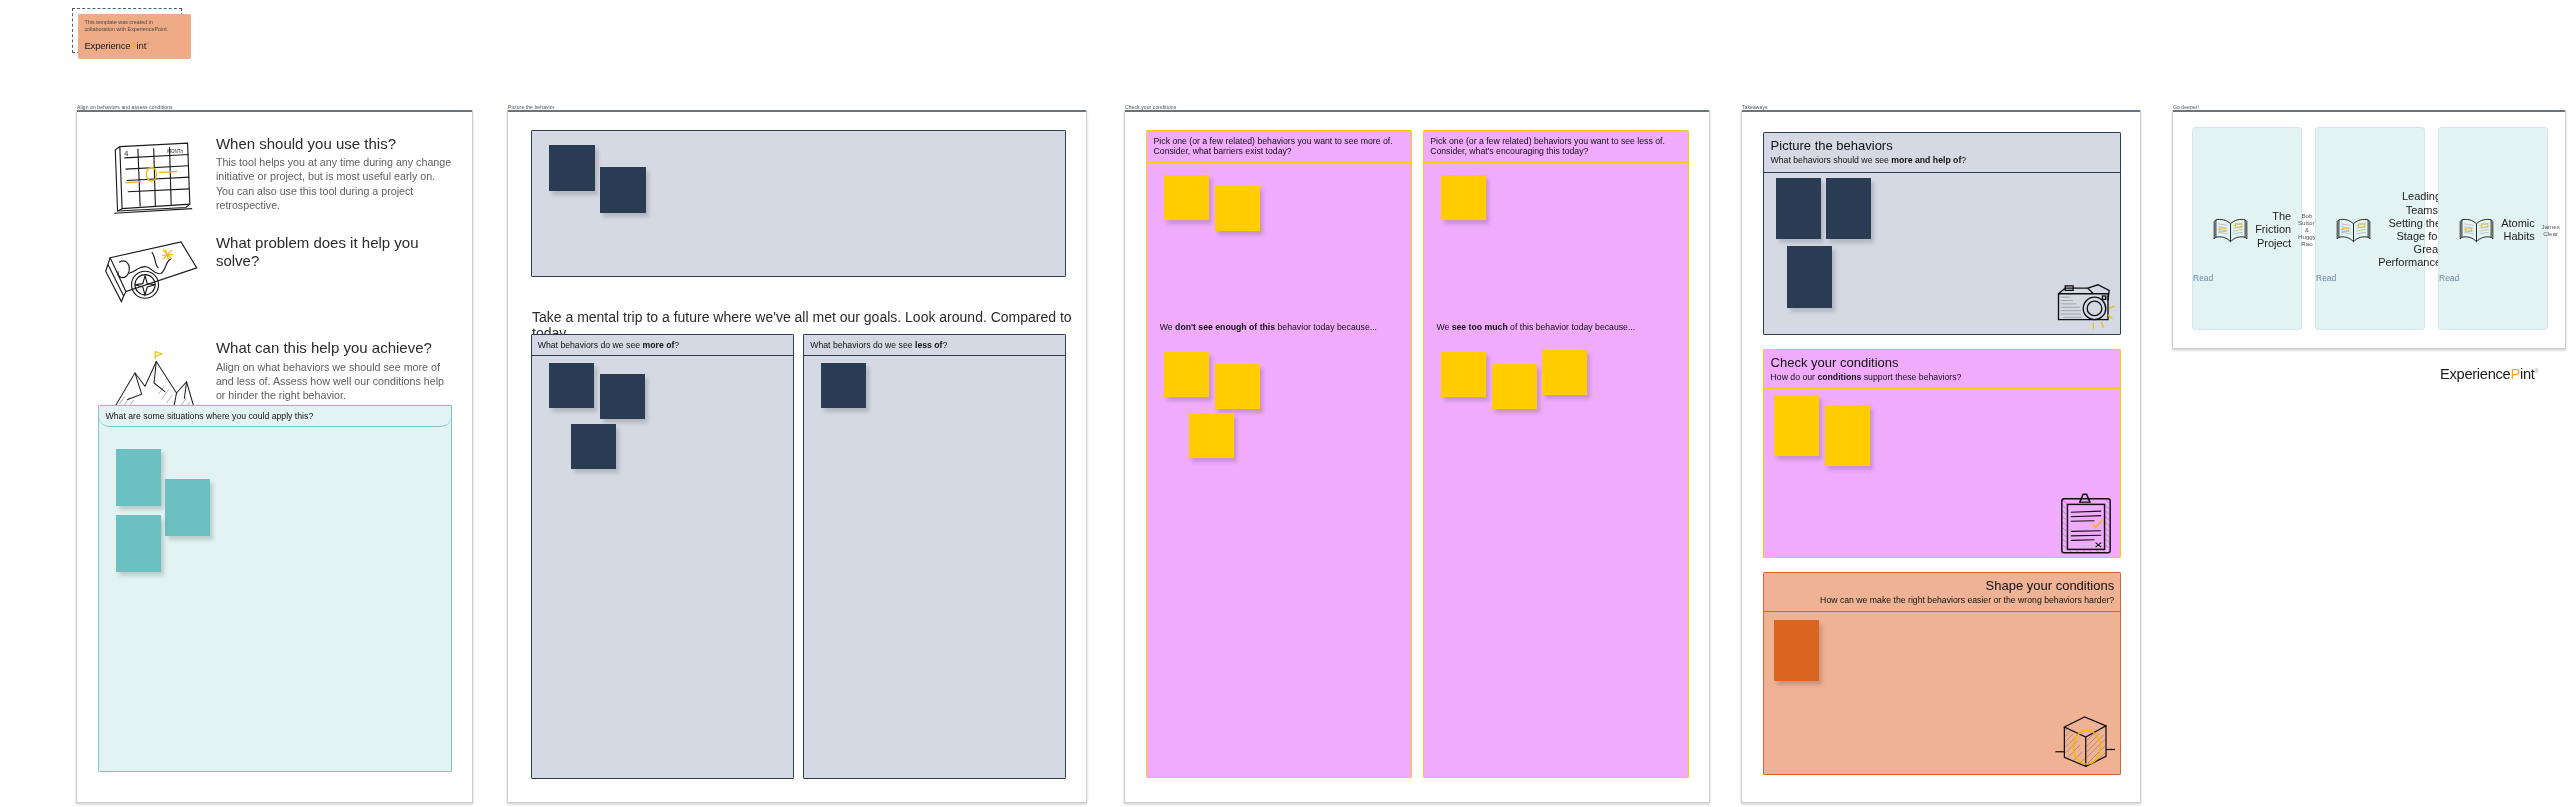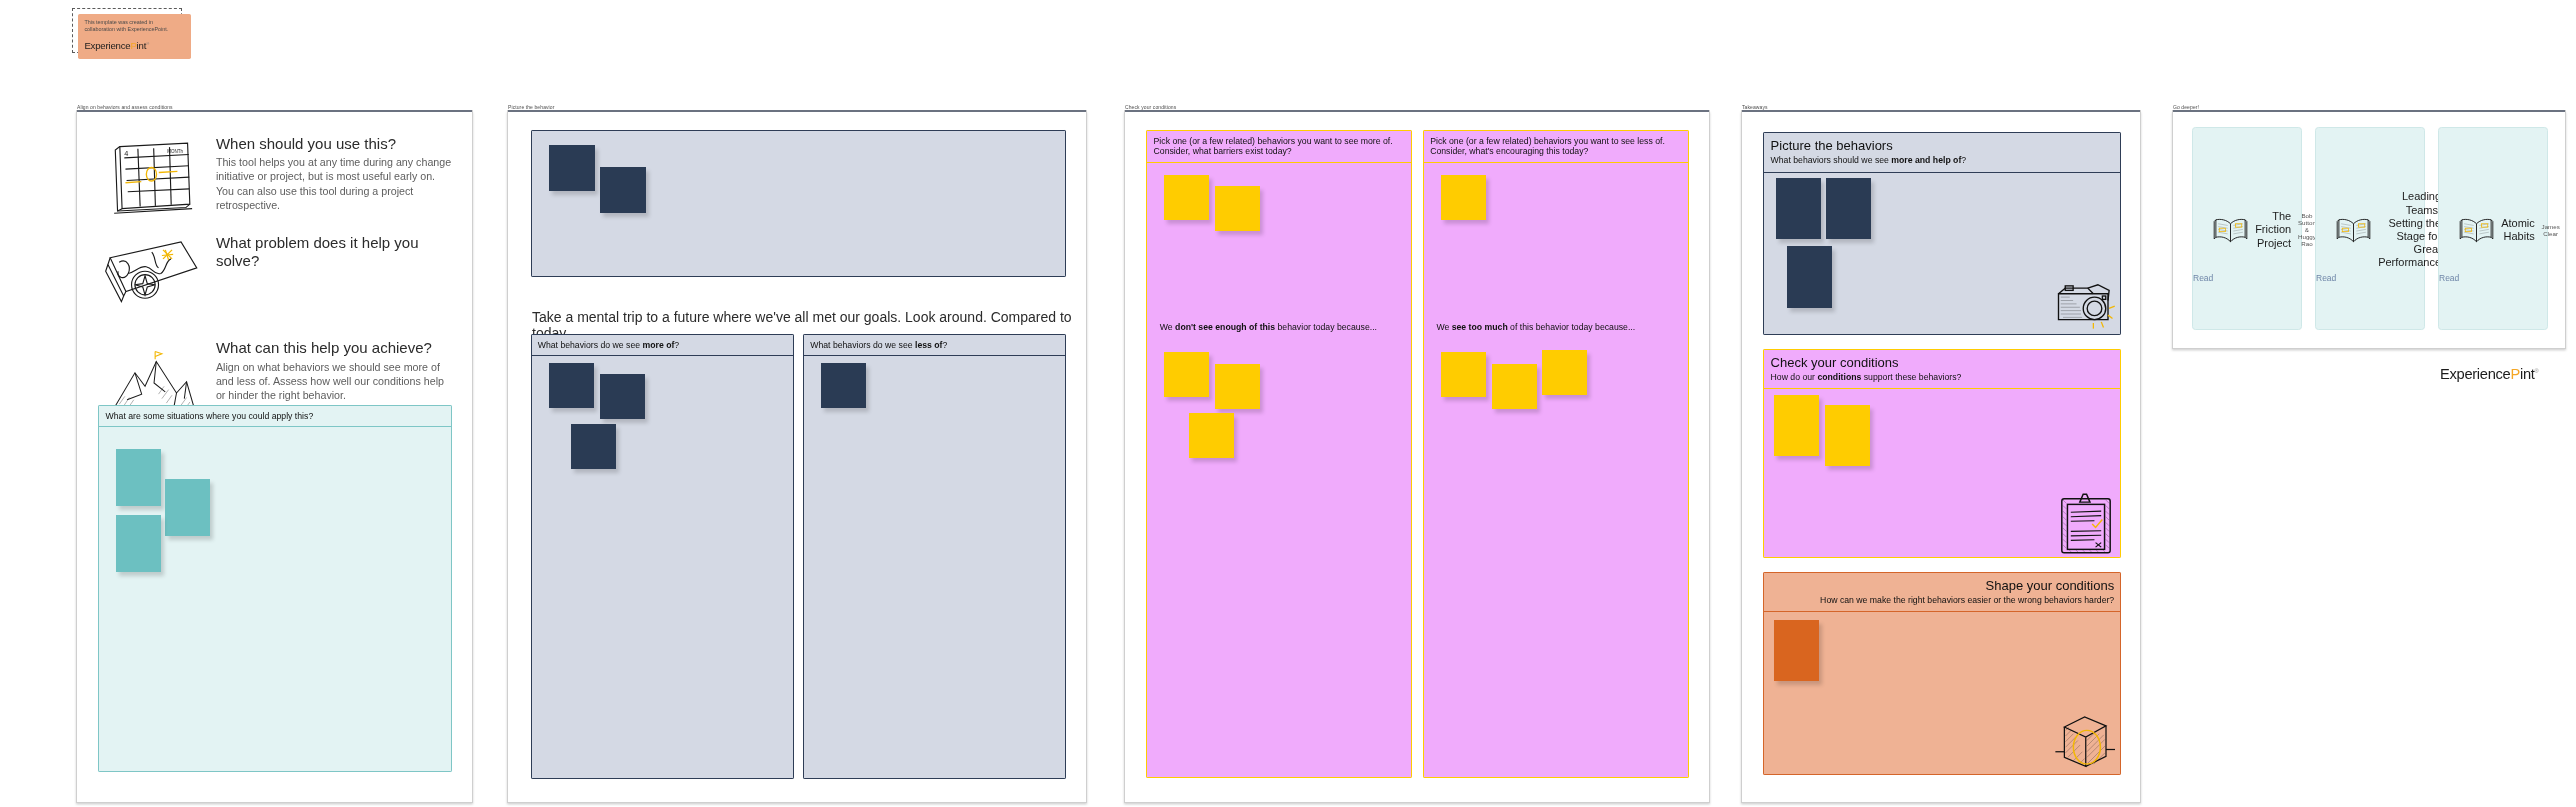--- a/index.html
+++ b/index.html
@@ -62,21 +62,21 @@
   .card-title { font-size: 8.7px; color: #111; line-height: 1.25; }
   .card-title.big { font-size: 13px; margin-bottom: 1.1px; }
   .card-sub { font-size: 8.7px; color: #111; line-height: 1.3; }
   .card-sub.i { font-style: italic; font-size: 7.6px; color: #2b2b2b; }
   .card-body { position: relative; width: 100%; }
 
   
   .t-blue  { background:#d4d9e4; border:0.6px solid #2e3d56; }
   .t-blue  .card-head { border-bottom-color:#2e3d56; }
   .t-teal  { background:#e3f3f3; border:0.6px solid #7ec6c6; }
-  .t-teal  .card-head { border-bottom-color:#7ec6c6; }
+  .t-teal  .card-head { border-bottom-color:#7ec6c6;border-radius:10px; }
   .t-yellow{ background:#f0abfc; border:0.6px solid #ffcc00; }
   .t-yellow .card-head { border-bottom-color:#ffcc00; }
   .t-orange{ background:#efb294; border:0.6px solid #d4652a; }
   .t-orange .card-head { border-bottom-color:#d4652a;text-align:right; }
 
   
   .sticky { position: absolute; box-shadow: 2.8px 4px 4px rgba(0,0,0,0.16); }
   .s-navy { background: #2a3b54; }
   .s-teal { background: #6cc0c1; }
   .s-yellow { background: #ffcc00; }

